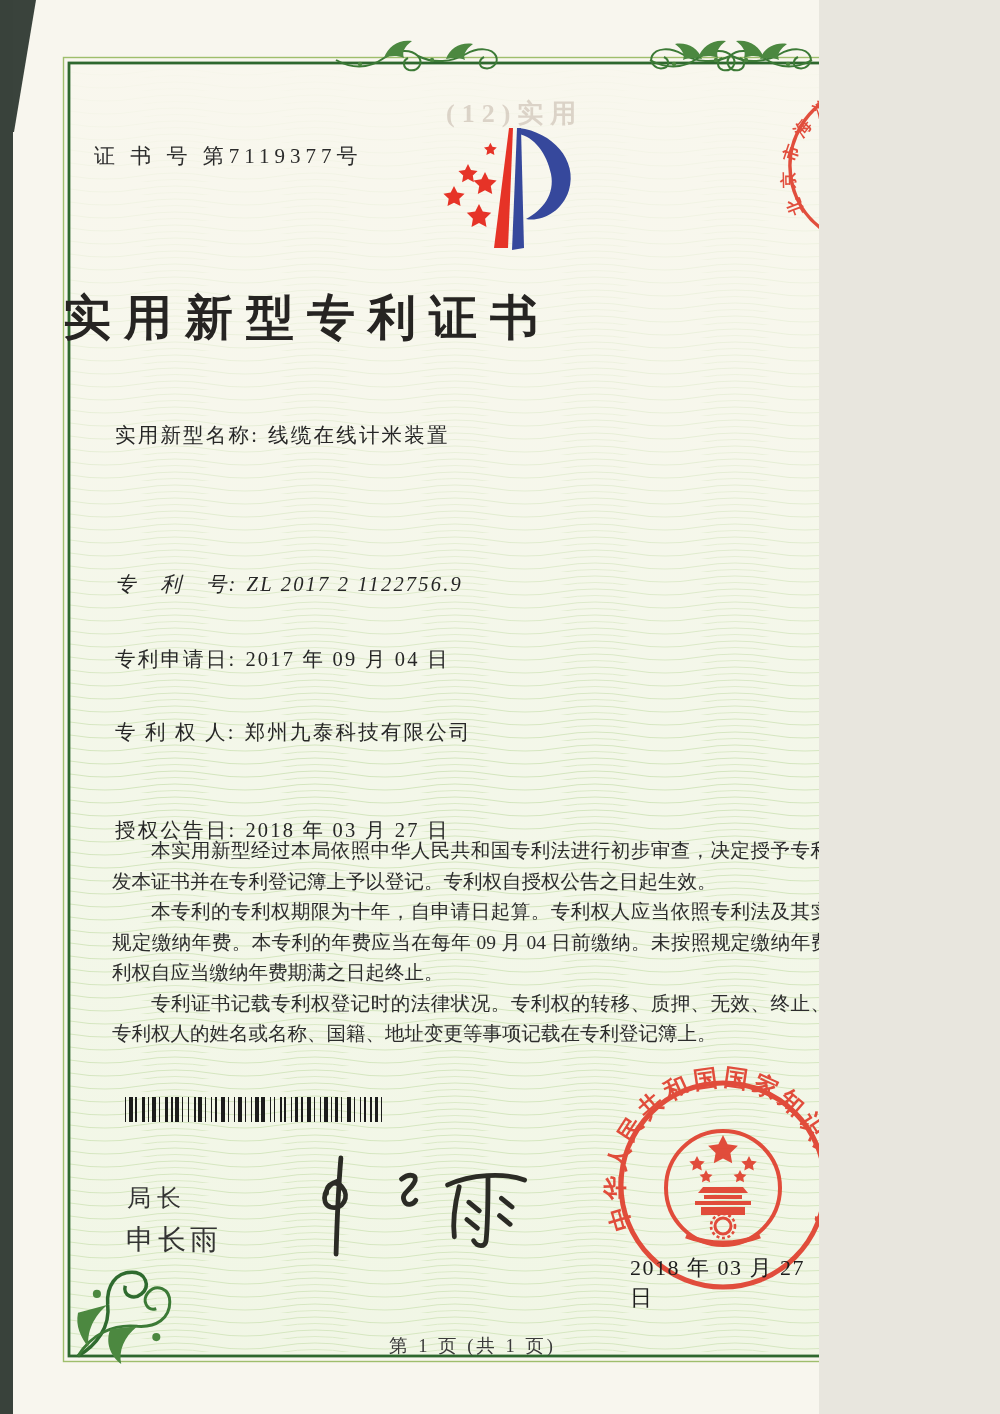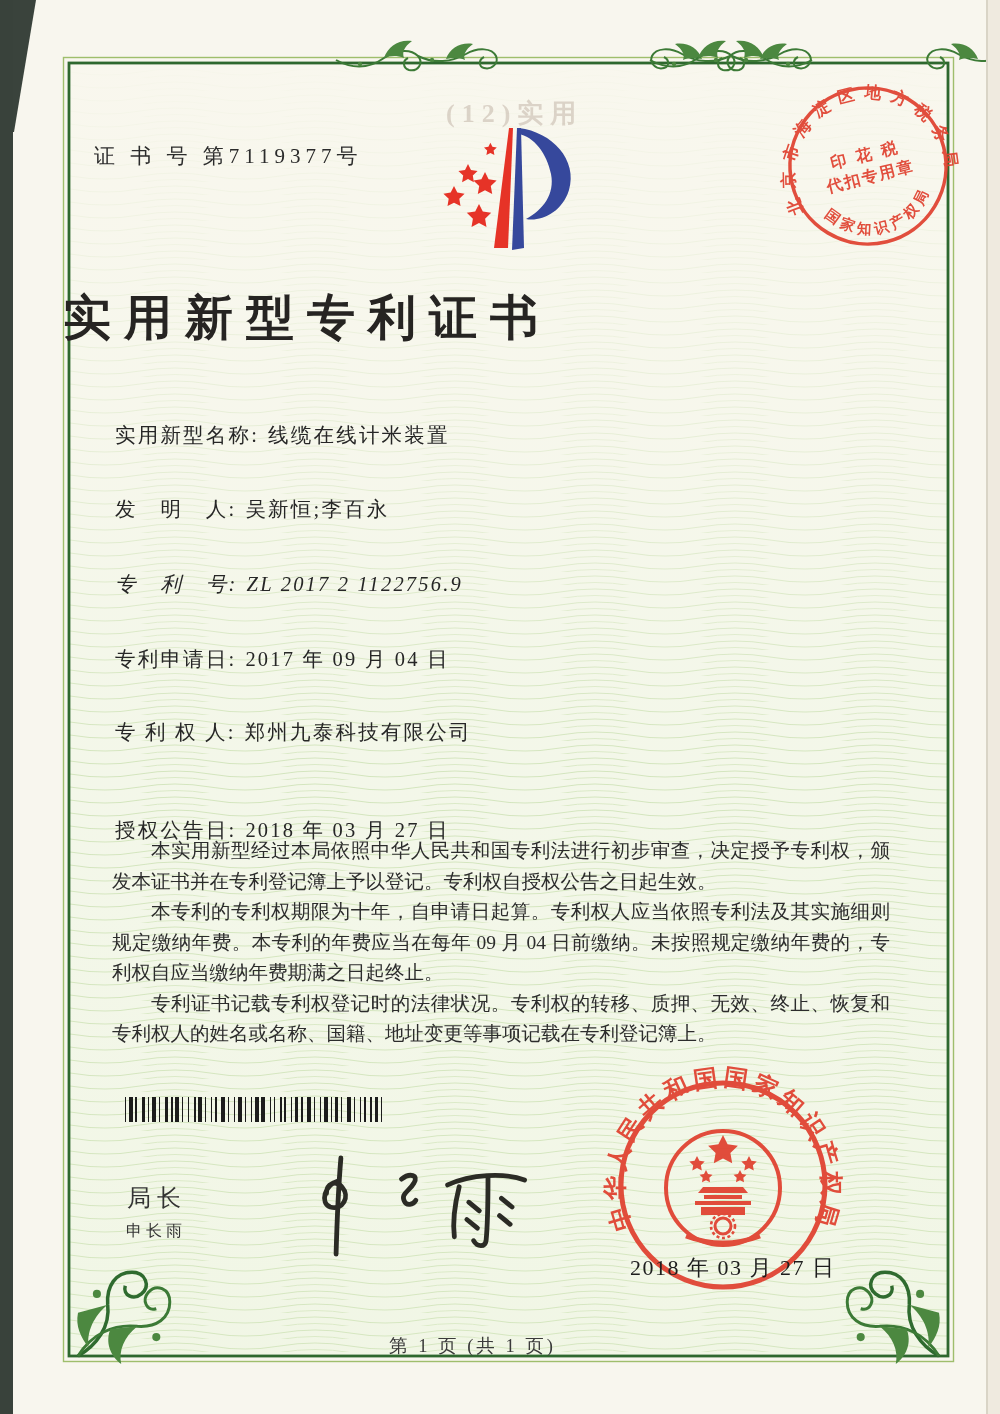--- a/index.html
+++ b/index.html
@@ -1,16 +1,16 @@
 <!DOCTYPE html>
 <html><head>
 <meta charset="utf-8">
 <style>
   html,body{margin:0;padding:0;background:#e8e6de;}
-  #photo{position:relative;width:1000px;height:1414px;background:#f8f6ee;overflow:hidden;
+  #photo{position:relative;width:819px;height:1414px;background:#f8f6ee;overflow:hidden;
          font-family:"Liberation Serif","DejaVu Serif",serif;}
   .abs{position:absolute;}
   
   #spine{left:0;top:0;width:13px;height:1414px;background:#39423b;}
   #page-edge-r{left:986px;top:0;width:2px;height:1414px;background:#d9d4c6;}
   #page-edge-r2{left:988px;top:0;width:12px;height:1414px;background:#efeadf;}
   
   #cert-no{left:94px;top:142px;font-size:21px;letter-spacing:5px;color:#2b2b2b;}
   #ghost{left:446px;top:96px;font-size:26px;font-weight:bold;letter-spacing:7px;
          color:#b4a294;opacity:.42;filter:blur(.7px);}
@@ -19,21 +19,21 @@
   .row{left:115px;white-space:nowrap;font-size:20.5px;color:#262626;letter-spacing:2.2px;}
   .row .val{margin-left:9px;margin-top:32px;}
   #r1{top:421px;} #r2{top:495px;} #r3{top:570px;font-style:italic;} #r4{top:645px;} #r5{top:718px;} #r6{top:816px;}
   #body-text{left:112px;top:836px;width:778px;font-size:19.5px;line-height:30.5px;
              color:#2c2c2c;text-align:justify;}
   #body-text p{margin:0;text-indent:2em;}
   #barcode{left:125px;top:1097px;width:258px;height:25px;}
   #signer-title{left:127px;top:1182px;font-family:"Liberation Sans","DejaVu Sans",sans-serif;
                 font-size:24px;color:#333;letter-spacing:6px;}
   #signer-name{left:126px;top:1221px;font-family:Liberation Sans, sans-serif;
-               font-size:16px;color:#333;letter-spacing:4px;}
+               font-size:28px;color:#333;letter-spacing:4px;}
   #issue-date{left:630px;top:1253px;font-size:22px;letter-spacing:1.5px;color:#1d1d1d;z-index:6;}
   #footer{left:20px;top:1333px;width:905px;text-align:center;font-size:18.5px;
           letter-spacing:3px;color:#3a3a3a;}
   svg{display:block;}
   .layer{left:0;top:0;z-index:0;}
   .over{z-index:5;}
 </style>
 </head>
 <body>
 
@@ -125,23 +125,20 @@
       <text x="100" y="116" text-anchor="middle" font-size="16" font-weight="bold" fill="#e0402f" letter-spacing="2" font-family="Liberation Serif, DejaVu Serif, serif">代扣专用章</text>
     </g>
   </svg>
 
   <div class="abs over" id="cert-no">证 书 号 第7119377号</div>
 
   <div class="abs over" id="title">实用新型专利证书</div>
 
   <div class="abs over row" id="r1">
     <span>实用新型名称:</span><span class="val">线缆在线计米装置</span>
-  </div>
-  <div class="abs over row" id="r2">
-    <span>发　明　人:</span><span class="val">吴新恒;李百永</span>
   </div>
   <div class="abs over row" id="r3">
     <span>专　利　号:</span><span class="val">ZL 2017 2 1122756.9</span>
   </div>
   <div class="abs over row" id="r4">
     <span>专利申请日:</span><span class="val">2017 年 09 月 04 日</span>
   </div>
   <div class="abs over row" id="r5">
     <span>专 利 权 人:</span><span class="val">郑州九泰科技有限公司</span>
   </div>

